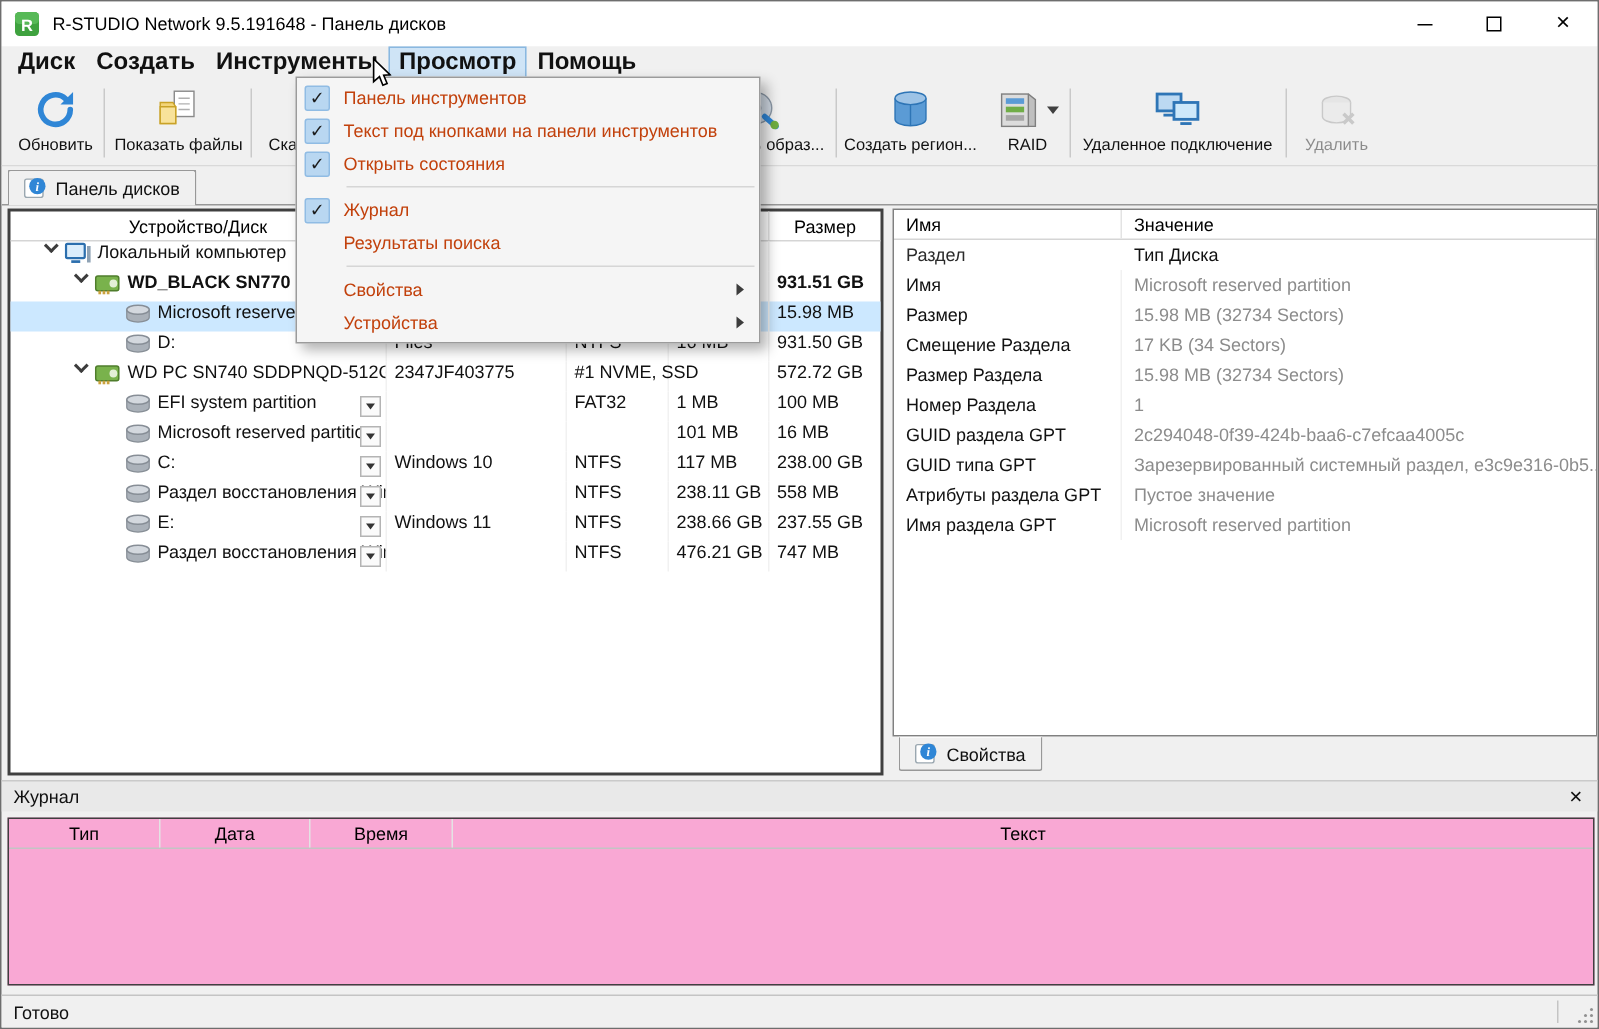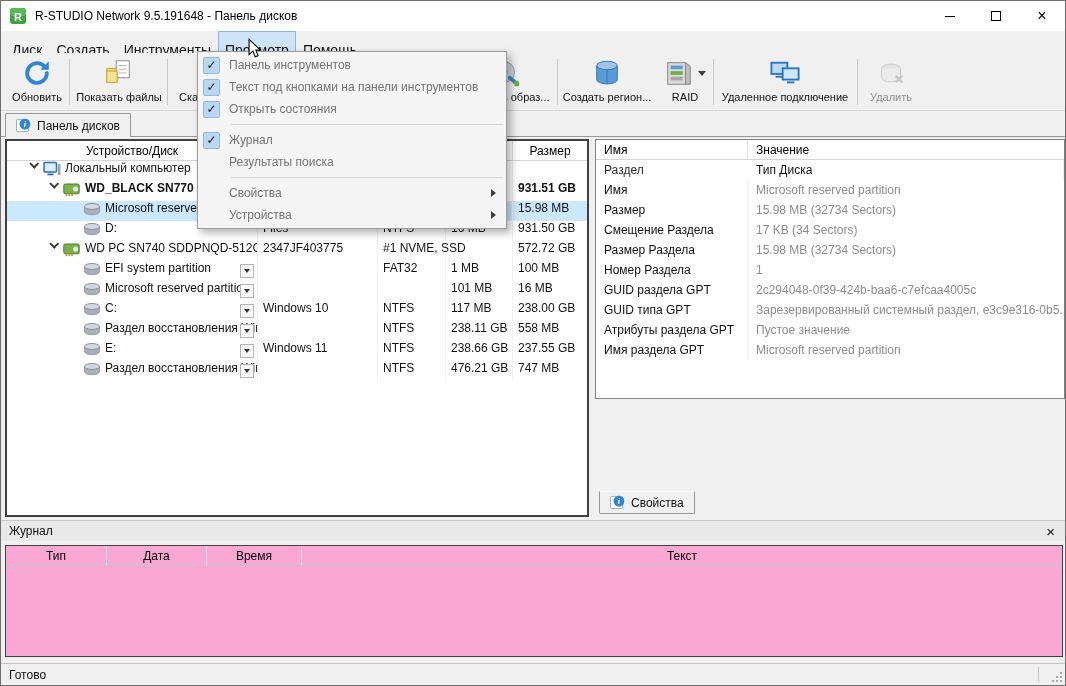--- a/index.html
+++ b/index.html
@@ -13,21 +13,21 @@
   .titlebar{position:absolute;top:0;left:0;width:100%;height:30px;background:#fff;display:flex;align-items:center;}
   .app-icon{width:18px;height:18px;margin-left:8px;flex-shrink:0;}
   .title-text{margin-left:8px;font-size:12px;color:#000;white-space:nowrap;}
   .win-controls{margin-left:auto;display:flex;height:100%;}
   .win-btn{width:46px;height:100%;display:flex;align-items:center;justify-content:center;}
   .glyph-min{width:10px;height:1px;background:#000;}
   .glyph-max{width:10px;height:10px;border:1px solid #000;}
   .glyph-close{font-size:16px;line-height:1;color:#000;}
   
   .menubar{position:absolute;top:30px;left:0;width:100%;height:22px;background:#f0f0f0;display:flex;padding-left:4px;}
-  .mb-item{padding:8px 7px;line-height:22px;font-size:14px;white-space:nowrap;}
+  .mb-item{padding:0 7px;line-height:22px;font-size:16px;white-space:nowrap;font-weight:bold;}
   .mb-item.active{background:#cfe4f6;outline:1px solid #8ab8e0;outline-offset:-1px;}
   
   .toolbar{position:absolute;top:52px;left:0;width:100%;height:58px;background:#f0f0f0;border-bottom:1px solid #d9d9d9;}
   .tbtn{position:absolute;top:3px;height:52px;display:flex;flex-direction:column;align-items:center;padding-top:2px;}
   .tbtn.disabled{opacity:.45;}
   .ticon-row{display:flex;align-items:center;height:30px;}
   .ticon{width:30px;height:30px;display:block;}
   .ticon svg{width:30px;height:30px;display:block;}
   .tb-caret{width:0;height:0;border-left:4px solid transparent;border-right:4px solid transparent;border-top:5px solid #404040;margin-left:4px;}
   .tlabel{font-size:11px;margin-top:3px;white-space:nowrap;color:#111;}
@@ -53,21 +53,21 @@
   .cell-tree{position:relative;padding-left:0;overflow:hidden;}
   .exp-box{width:16px;display:flex;justify-content:center;align-items:center;flex-shrink:0;}
   .exp{display:inline-block;width:7px;height:7px;border-right:2px solid #3c3c3c;border-bottom:2px solid #3c3c3c;transform:rotate(45deg) translateY(-1px);}
   .tree-icon{width:18px;height:16px;margin:0 4px 0 2px;flex-shrink:0;}
   .tree-icon svg{width:18px;height:16px;display:block;}
   .dname{white-space:nowrap;}
   .bold{font-weight:700;}
   .combo{position:absolute;right:3px;top:3px;width:14px;height:14px;background:#fafafa;border:1px solid #b4b4b4;display:flex;align-items:center;justify-content:center;}
   .combo-arrow{width:0;height:0;border-left:3.5px solid transparent;border-right:3.5px solid transparent;border-top:4px solid #333;}
   
-  .prop-panel{position:absolute;left:594px;top:138px;width:470px;height:260px;background:#fff;border:1px solid #808080;}
+  .prop-panel{position:absolute;left:594px;top:138px;width:470px;height:352px;background:#fff;border:1px solid #808080;}
   .pp-header,.prow{display:grid;grid-template-columns:152px 1fr;height:20px;}
   .pp-header{border-bottom:1px solid #d5d5d5;}
   .pp-header .hcell{display:flex;align-items:center;padding-left:8px;border-right:1px solid #e3e3e3;color:#000;}
   .pp-header .hcell:last-child{border-right:none;}
   .pcell{display:flex;align-items:center;padding-left:8px;white-space:nowrap;overflow:hidden;border-right:1px solid #f1f1f1;height:100%;}
   .pcell.pvalue{border-right:none;color:#8c8c8c;}
   .pcell.pvalue.dark{color:#2b2b2b;}
   .prop-tab{position:absolute;left:598px;top:490px;height:23px;background:#f0f0f0;border:1px solid #989898;border-top:1px solid #fbfbfb;border-radius:0 0 2px 2px;display:flex;align-items:center;padding:0 10px;}
   .prop-tab .tab-icon{margin-right:6px;display:flex;}
   
@@ -81,21 +81,21 @@
   
   .statusbar{position:absolute;left:0;top:662px;width:100%;height:23px;background:#f0f0f0;border-top:1px solid #c4c4c4;display:flex;align-items:center;}
   .status-text{margin-left:8px;}
   .sb-sep{position:absolute;right:26px;top:666px;width:1px;height:15px;background:#c4c4c4;}
   .grip{position:absolute;right:2px;bottom:2px;width:13px;height:13px;}
   
   .view-menu{position:absolute;left:196px;top:50px;width:310px;background:#f5f5f5;border:1px solid #9b9b9b;box-shadow:4px 4px 8px rgba(0,0,0,.3);padding:2px 0;z-index:40;}
   .menu-item{height:22px;display:flex;align-items:center;padding:0 2px 0 5px;}
   .mi-check{width:17px;height:17px;margin-right:9px;display:flex;align-items:center;justify-content:center;border-radius:2px;font-size:12px;flex-shrink:0;}
   .mi-check.checked{background:#b9d7f1;border:1px solid #90bce4;color:#1b1b1b;}
-  .mi-label{flex:1;color:#737373;white-space:nowrap;}
+  .mi-label{flex:1;color:#c2410c;white-space:nowrap;}
   .mi-arrow{width:0;height:0;border-top:4px solid transparent;border-bottom:4px solid transparent;border-left:5px solid #3c3c3c;margin-right:8px;}
   .menu-sep{height:1px;background:#d6d6d6;margin:4px 3px 4px 33px;}
   
   .cursor{position:absolute;left:247px;top:37px;z-index:99;pointer-events:none;}
 </style>
 </head>
 <body>
 
 <div class="window">
 

